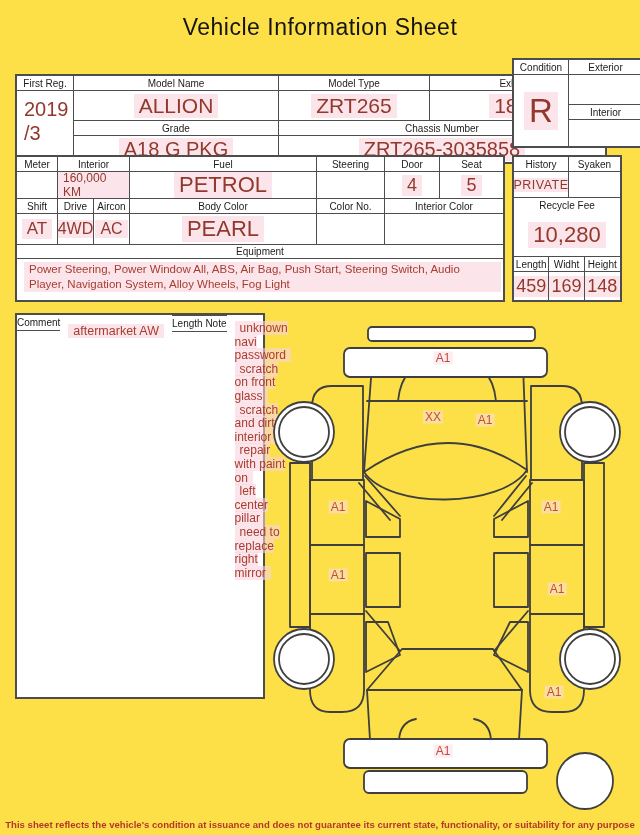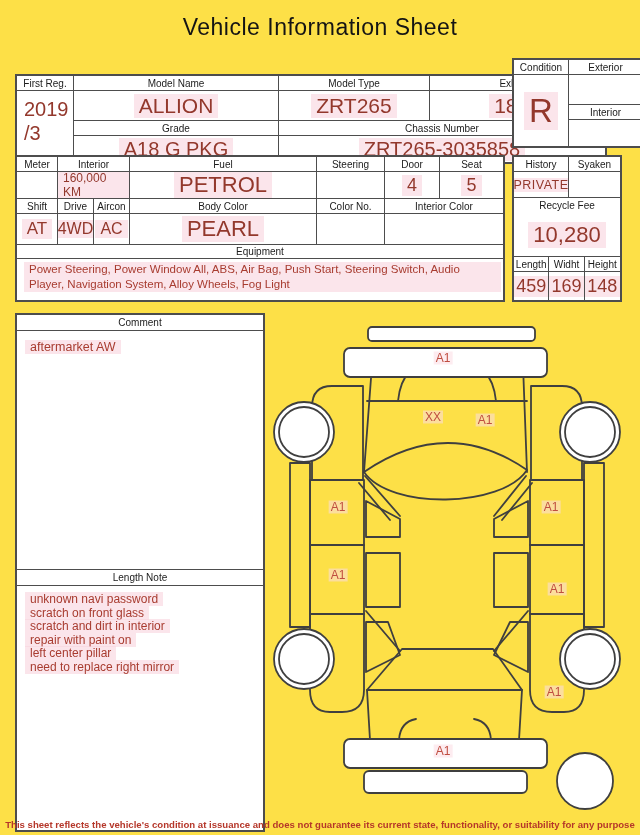--- a/index.html
+++ b/index.html
@@ -15,21 +15,21 @@
       grid-template-columns:55px 1fr;grid-template-rows:15px 30px 15px 1fr;}
   .t2{left:15px;top:155px;width:490px;height:147px;display:grid;
       grid-template-columns:41px 36px 36px 187px 68px 55px 1fr;
       grid-template-rows:15px 27px 15px 31px 14px 1fr;}
   .hist{left:512px;top:155px;width:110px;height:147px;display:flex;flex-direction:column;}
   .hist .sec1{height:40px;border-bottom:1.5px solid #4d4d4d;display:grid;
       grid-template-columns:55px 1fr;grid-template-rows:15px 1fr;}
   .hist .sec2{height:58px;border-bottom:1.5px solid #4d4d4d;display:flex;
       flex-direction:column;align-items:center;}
   .hist .sec3{flex:1;display:grid;grid-template-columns:1fr 1fr 1fr;grid-template-rows:15px 1fr;}
-  .cbox{left:15px;top:313px;width:250px;height:519px;display:flex;flex-direction:column;}
+  .cbox{left:15px;top:313px;width:250px;height:386px;display:flex;flex-direction:row;}
   .box-hd{height:15px;border-bottom:1.5px solid #4d4d4d;display:flex;align-items:center;
       justify-content:center;font-size:10px;color:#1b1b1b;flex:0 0 auto;}
   .sn-hd{border-top:1.5px solid #4d4d4d;}
   .cbody{height:238px;padding:6px 8px;box-sizing:border-box;flex:0 0 auto;}
   .nbody{flex:1;padding:7px 8px;box-sizing:border-box;}
   
   .hd{font-size:10px;color:#1b1b1b;display:flex;align-items:center;justify-content:center;
       overflow:hidden;white-space:nowrap;}
   .vl{display:flex;align-items:center;justify-content:center;color:#93382c;overflow:hidden;}
   .br{border-right:1.5px solid #4d4d4d;}

